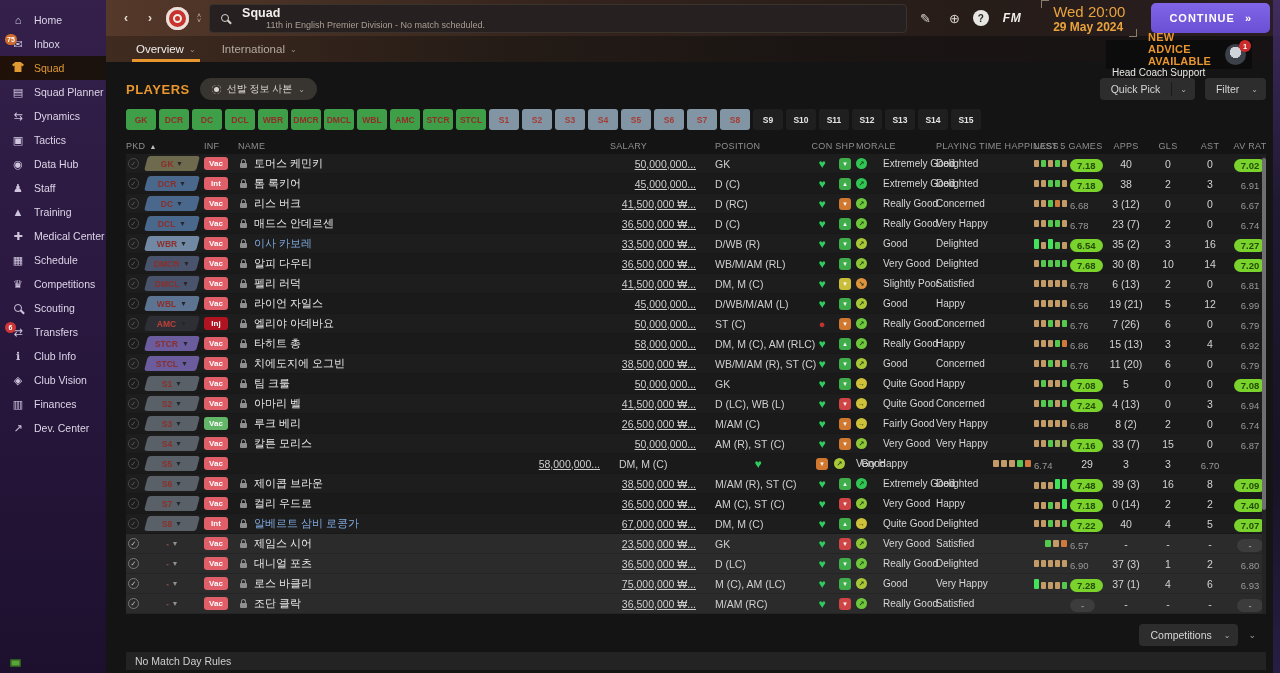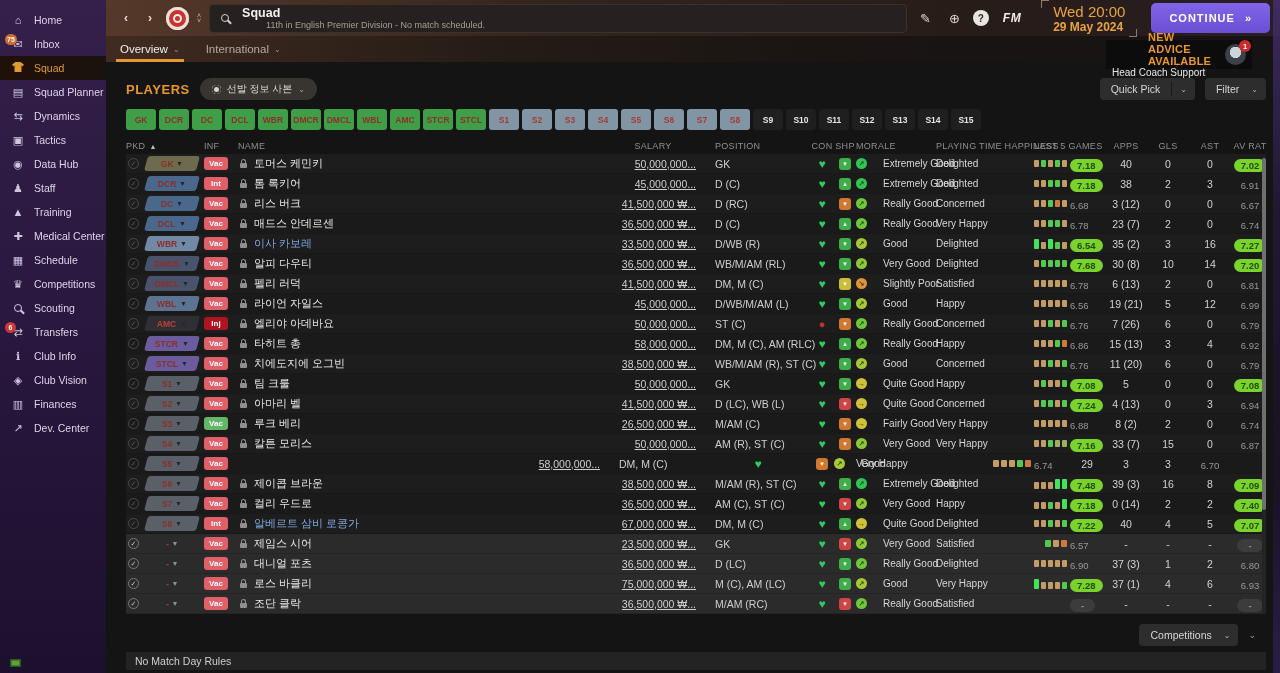--- a/index.html
+++ b/index.html
@@ -47,21 +47,21 @@
   .dateblock { position:relative; text-align:left; padding:3px 12px; margin:0 6px; }
   .dateblock::before { content:''; position:absolute; left:0; top:0; width:7px; height:7px;
     border-left:1px solid #8a7d6e; border-top:1px solid #8a7d6e; }
   .dateblock::after { content:''; position:absolute; right:0; bottom:0; width:7px; height:7px;
     border-right:1px solid #8a7d6e; border-bottom:1px solid #8a7d6e; }
   .date1 { color:#e8a33d; font-size:15px; }
   .date2 { color:#e8a33d; font-size:12px; font-weight:bold; }
   .continue { background:linear-gradient(180deg,#8165e8,#6a4fd4); color:#fff; font-size:11px; font-weight:bold;
     letter-spacing:1px; border-radius:5px; padding:9px 18px; display:flex; gap:10px; align-items:center; cursor:pointer;}
   
-  .tabrow { height:26px; display:flex; align-items:flex-start; gap:26px; padding-left:14px;
+  .tabrow { height:26px; display:flex; align-items:flex-start; gap:26px; padding-left:30px;
     background:linear-gradient(90deg,#402b20 0%,#241b16 35%,#1a1513 60%,#171314 100%); }
   .tab { font-size:11.5px; color:#b3aaa2; display:flex; gap:5px; align-items:center; cursor:pointer; position:relative; height:100%; }
   .tab .chev { font-size:8px; color:#9a9188; }
   .tab.active { color:#f2efec; }
   .tab.active::after { content:''; position:absolute; left:-4px; right:-4px; bottom:0; height:3px; background:#e8962e; }
   
   .advice { position:absolute; right:28px; top:40px; width:146px; height:29px; background:#0c0c0c;
     display:flex; align-items:center; padding:3px 6px; gap:6px; z-index:20; cursor:pointer; }
   .advice-txt { flex:1; }
   .advice1 { color:#e8962e; font-size:11px; font-weight:bold; letter-spacing:.2px;padding-left:36px; }
@@ -84,21 +84,21 @@
   .fltrow { display:flex; gap:3px; margin-top:9px; }
   .fbtn { width:30px; height:21px; border-radius:3px; display:flex; align-items:center; justify-content:center;
     font-size:8.5px; font-weight:bold; cursor:pointer; flex:none; }
   .fbtn.green { background:#3f9f49; color:#8f2f28; }
   .fbtn.gray  { background:#8295a4; color:#a53c33; }
   .fbtn.dark  { background:#1f1f1f; color:#e4e4e4; }
   
   .grid { display:grid; grid-template-columns:20px 58px 34px 372px 96px 104px 24px 22px 80px 98px 36px 34px 44px 40px 44px 36px; align-items:center; }
   .thead { margin-top:8px; height:16px; color:#8f8f8f; font-size:9px; letter-spacing:.3px; }
   .thead .h { white-space:nowrap; }
-  .c-right { text-align:center; } .c-center { text-align:center; }
+  .c-right { text-align:left; } .c-center { text-align:center; }
   .sortarrow { font-size:7px; color:#c0c0c0; margin-left:4px; }
   .rows { position:relative; }
   .trow { height:20px; background:#1d1d1d; border-bottom:1px solid #181818; cursor:pointer; }
   .trow:nth-child(even) { background:#1a1a1a; }
   .trow.selected { background:#2b2b2b; border-bottom-color:#242424; }
   .chk { width:11px; height:11px; border-radius:50%; border:1px solid #4a4a4a; color:#5e5e5e; font-size:7px;
     display:flex; align-items:center; justify-content:center; margin-left:2px; }
   .trow.selected .chk { border-color:#7a7a7a; color:#c2c2c2; }
   .pillwrap { display:flex; align-items:center; }
   .pill { height:15px; width:52px; border-radius:3px; transform:skewX(-15deg); display:flex; align-items:center;

